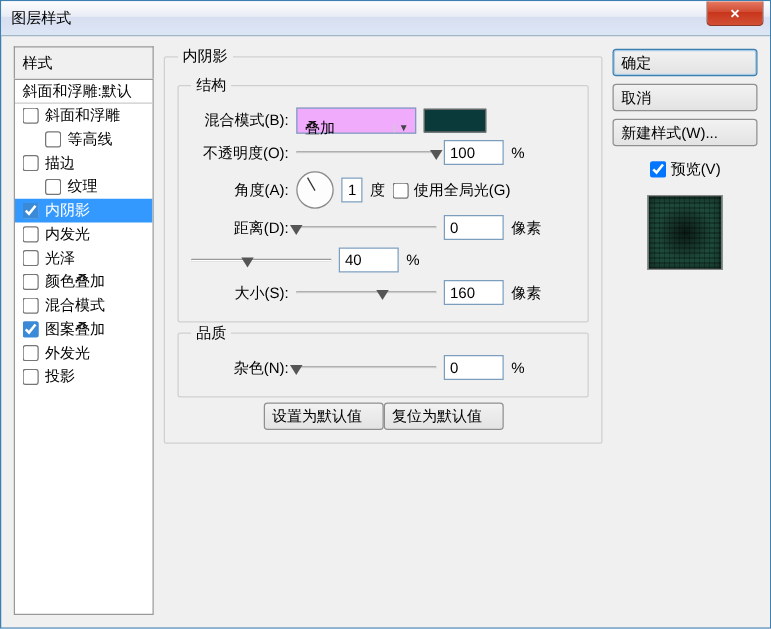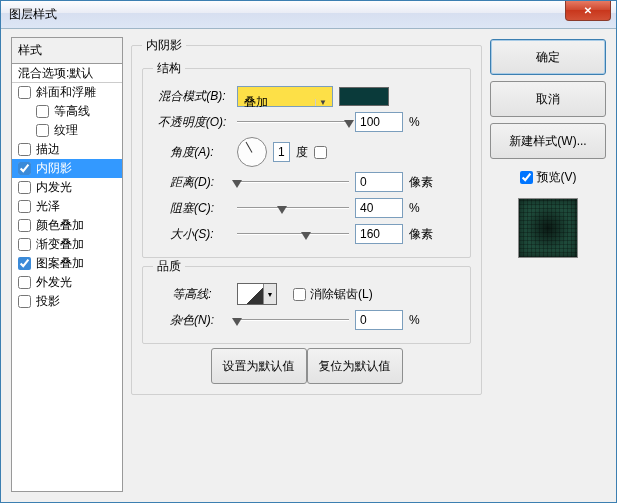--- a/index.html
+++ b/index.html
@@ -99,28 +99,27 @@
   }
   .inner-fieldset { margin-top: 0; }
   .row {
     display: flex;
     align-items: center;
     height: 26px;
     gap: 6px;
   }
   .row-label {
     width: 78px;
-    text-align: center;
+    text-align: right;
     white-space: nowrap;
-    font-style: italic;
   }
   .dropdown {
     height: 21px;
     border: 1px solid #7b9ebd;
-    background: #fde047;
+    background: #f0abfc;
     display: flex;
     align-items: center;
     padding: 12px 2px 0 6px;
     min-width: 96px;
     cursor: pointer;
   }
   .dropdown .dd-text { flex: 1; }
   .dropdown .dd-arrow {
     width: 15px; height: 100%;
     display: flex; align-items: center; justify-content: center;
@@ -202,30 +201,30 @@
     cursor: pointer;
   }
   .btn-row {
     display: flex;
     justify-content: center;
     margin-top: 4px;
     font-family: Liberation Mono, monospace;
   }
   .win-btn {
     min-width: 96px;
-    height: 36px;
+    height: 22px;
     border: 1px solid #8e8f8f;
     background: linear-gradient(to bottom, #f2f2f2, #e3e3e3);
     border-radius: 3px;
     font-size: 12px;
     font-family: inherit;
     cursor: pointer;
     display: flex;
     align-items: center;
-    justify-content: center;
+    justify-content: flex-start;
     padding: 0 6px;
   }
   .win-btn.default {
     border-color: #3c7fb1;
     box-shadow: 0 0 0 1px #a8cbe6 inset;
   }
   .right-panel {
     width: 116px;
     display: flex;
     flex-direction: column;
@@ -258,58 +257,58 @@
       </div>
     </div>
   </div>
 
   <div class="content">
 
     <div class="left-panel">
       <div class="panel-header">样式</div>
       <div class="style-list">
         <div class="style-item header-row">
-          <span>混合选项:默认</span>
+          <span>斜面和浮雕:默认</span>
         </div>
 
         <div class="style-item">
           <input type="checkbox" style="">
           <span>斜面和浮雕</span>
         </div>
         <div class="style-item indent">
           <input type="checkbox" style="">
           <span>等高线</span>
         </div>
+        <div class="style-item">
+          <input type="checkbox" style="">
+          <span>描边</span>
+        </div>
         <div class="style-item indent">
           <input type="checkbox" style="">
           <span>纹理</span>
-        </div>
-        <div class="style-item">
-          <input type="checkbox" style="">
-          <span>描边</span>
         </div>
         <div class="style-item selected">
           <input type="checkbox" checked="" style="">
           <span>内阴影</span>
         </div>
         <div class="style-item">
           <input type="checkbox" style="">
           <span>内发光</span>
         </div>
         <div class="style-item">
           <input type="checkbox" style="">
           <span>光泽</span>
         </div>
         <div class="style-item">
           <input type="checkbox" style="">
           <span>颜色叠加</span>
         </div>
         <div class="style-item">
           <input type="checkbox" style="">
-          <span>渐变叠加</span>
+          <span>混合模式</span>
         </div>
         <div class="style-item">
           <input type="checkbox" checked="" style="">
           <span>图案叠加</span>
         </div>
         <div class="style-item">
           <input type="checkbox" style="">
           <span>外发光</span>
         </div>
         <div class="style-item">
@@ -347,35 +346,35 @@
 
           <div class="row" style="height:34px">
             <span class="row-label">角度(A):</span>
             <div class="angle-dial">
               <div class="angle-hand"></div>
             </div>
             <input class="num-input" style="width: 17px;" value="120">
             <span>度</span>
             <label class="checkbox-inline">
               <input type="checkbox" style="">
+              <span>使用全局光(G)</span>
             </label>
           </div>
 
           <div class="row">
             <span class="row-label">距离(D):</span>
             <div class="slider-track">
               <div class="slider-line"></div>
               <div class="slider-thumb" style="left:0%"></div>
             </div>
             <input class="num-input" value="0" style="">
             <span class="unit">像素</span>
           </div>
 
           <div class="row">
-            <span class="row-label">阻塞(C):</span>
             <div class="slider-track">
               <div class="slider-line"></div>
               <div class="slider-thumb" style="left:40%"></div>
             </div>
             <input class="num-input" value="40" style="">
             <span class="unit">%</span>
           </div>
 
           <div class="row">
             <span class="row-label">大小(S):</span>
@@ -384,30 +383,20 @@
               <div class="slider-thumb" style="left:62%"></div>
             </div>
             <input class="num-input" value="160" style="">
             <span class="unit">像素</span>
           </div>
         </fieldset>
 
         <fieldset class="inner-fieldset">
           <legend>品质</legend>
 
-          <div class="row">
-            <span class="row-label">等高线:</span>
-            <div class="contour-swatch">
-              <div class="contour-dd">▼</div>
-            </div>
-            <label class="checkbox-inline" style="margin-left:10px">
-              <input type="checkbox" style="">
-              <span>消除锯齿(L)</span>
-            </label>
-          </div>
 
           <div class="row">
             <span class="row-label">杂色(N):</span>
             <div class="slider-track">
               <div class="slider-line"></div>
               <div class="slider-thumb" style="left:0%"></div>
             </div>
             <input class="num-input" value="0" style="">
             <span class="unit">%</span>
           </div>

